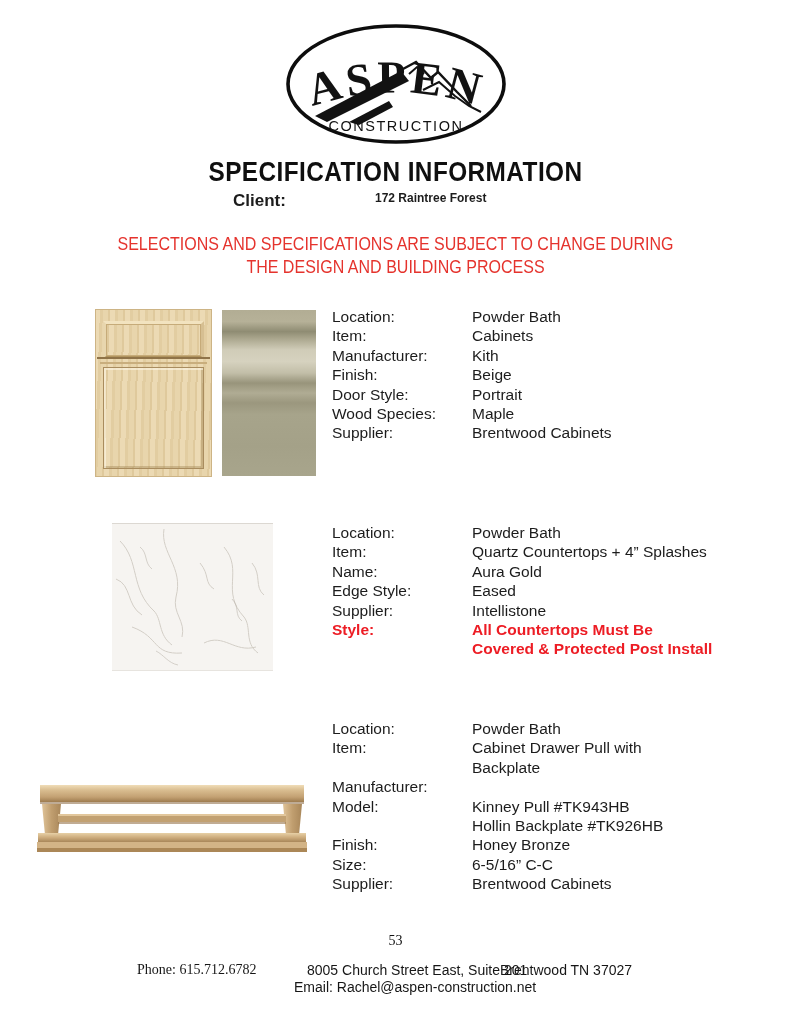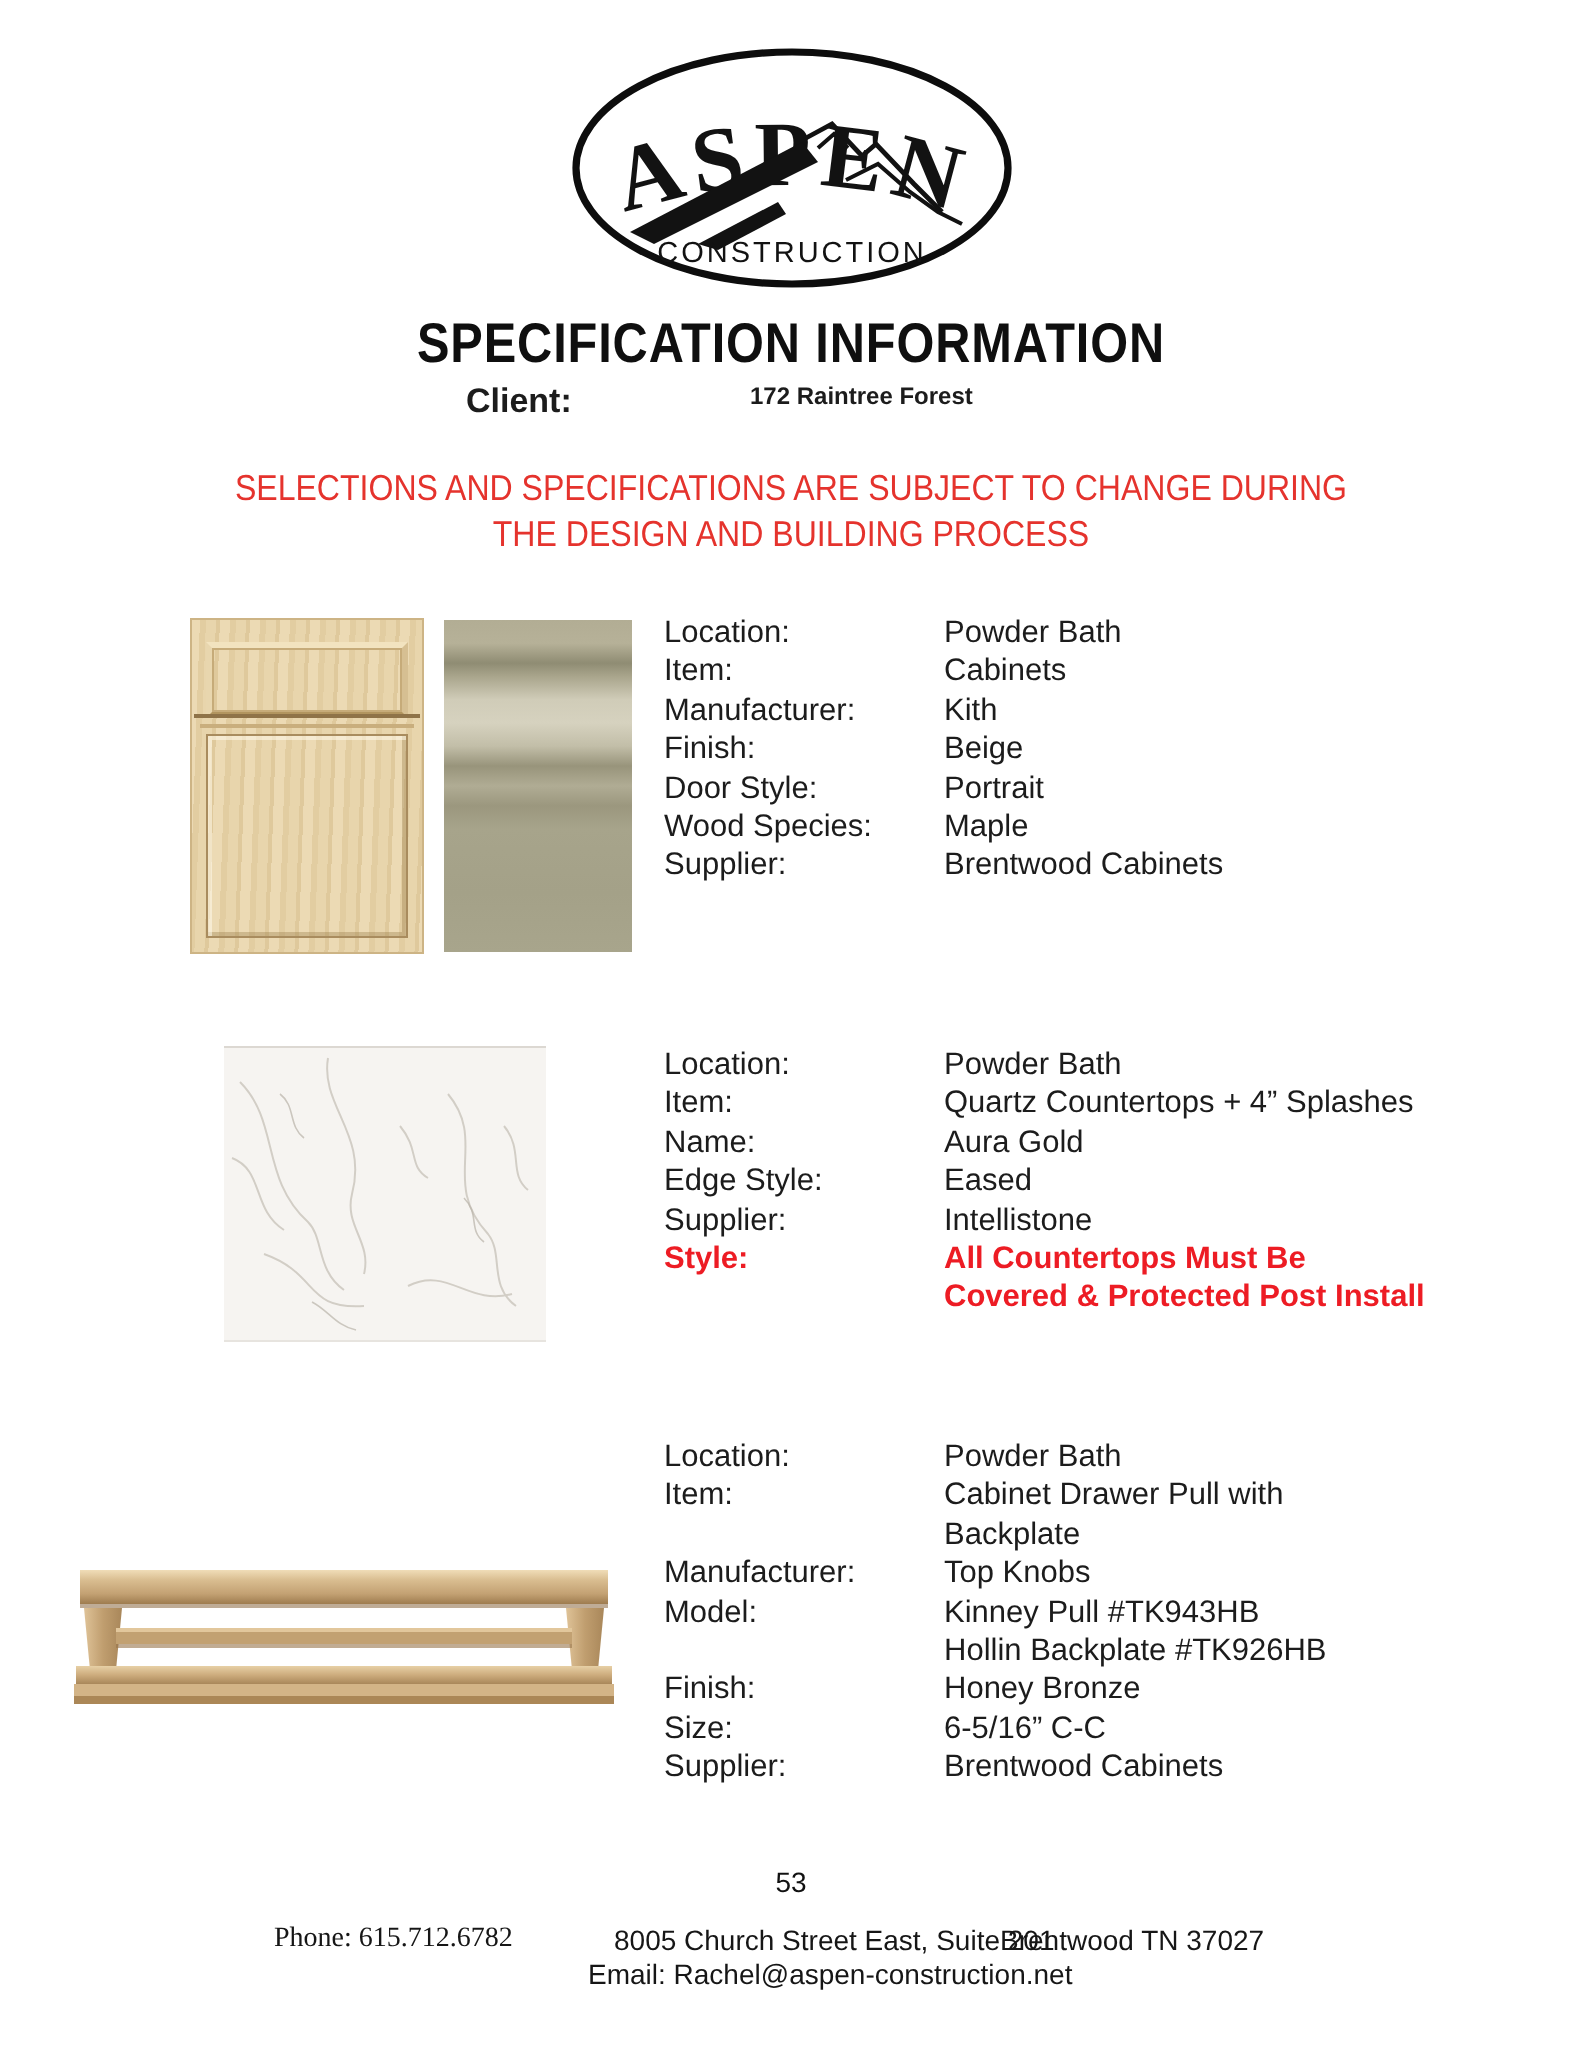--- a/index.html
+++ b/index.html
@@ -60,21 +60,21 @@
       #b2ad94 0%,#b6b198 7%,#8f8c73 13%,#a9a58c 17%,#d0ccb8 24%,#d6d2bf 31%,
       #c2bea8 38%,#98947b 44%,#b0ac94 50%,#9b977e 56%,#a7a48b 63%,#a4a188 82%,#a8a58c 100%);
   }
   .quartz{
     position:absolute;left:112px;top:523px;width:161px;height:148px;
     background:#f6f4f1;box-shadow:inset 0 1px 0 #dcd8d2, inset 0 -1px 0 #e7e4df;
   }
   .pull{position:absolute;left:37px;top:783px;width:270px;height:72px;}
   
   .pagenum{position:absolute;top:933px;left:0;width:791px;text-align:center;
-    font-family:Liberation Sans, sans-serif;font-size:14px;color:#111;}
+    font-family:Liberation Serif, serif;font-size:14px;color:#111;}
   .foot{position:absolute;font-size:14px;color:#161616;}
   .foot-phone{left:137px;top:962px;font-family:Liberation Serif, serif;}
   .foot-addr{left:267px;top:962px;margin-left:40px;}
   .foot-city{left:500px;top:962px;}
   .foot-email{left:272px;top:979px;margin-left:22px;}
 </style>
 </head>
 <body>
 
 <div class="page">
@@ -224,21 +224,20 @@
         <span class="lbl">Location:</span>
         <span class="val">Powder Bath</span>
       </div>
       <div class="row">
         <span class="lbl">Item:</span>
         <span class="val">Cabinet Drawer Pull with
 Backplate</span>
       </div>
       <div class="row">
         <span class="lbl">Manufacturer:</span>
-        <span class="val">Top Knobs</span>
       </div>
       <div class="row">
         <span class="lbl">Model:</span>
         <span class="val">Kinney Pull #TK943HB
 Hollin Backplate #TK926HB</span>
       </div>
       <div class="row">
         <span class="lbl">Finish:</span>
         <span class="val">Honey Bronze</span>
       </div>

